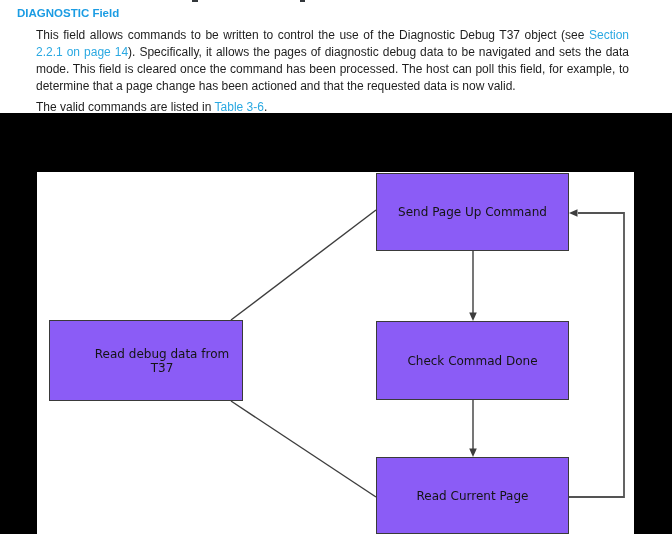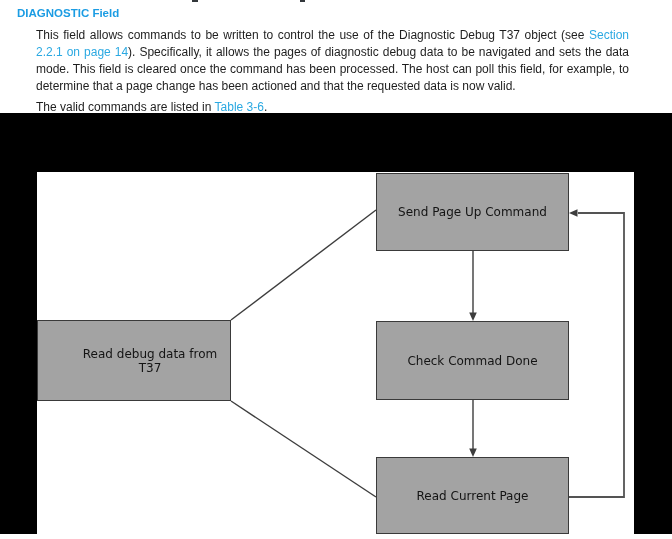--- a/index.html
+++ b/index.html
@@ -49,31 +49,31 @@
   }
   .flow-svg {
     position: absolute;
     left: 0; top: 0;
     width: 597px; height: 362px;
     z-index: 1;
   }
   .flow-box {
     position: absolute;
     z-index: 2;
-    background: #a3a3a3;
+    background: #8b5cf6;
     border: 1.5px solid #3a3a3a;
     display: flex;
     align-items: center;
     justify-content: center;
     text-align: center;
     font-family: "DejaVu Sans", sans-serif;
     font-size: 12px;
     color: #141414;
   }
-  .box-debug   { left: 0;     top: 148px; width: 194px; height: 81px; padding-left: 32px; }
+  .box-debug   { left: 12px;     top: 148px; width: 194px; height: 81px; padding-left: 32px; }
   .box-send    { left: 339px; top: 1px;   width: 193px; height: 78px; }
   .box-check   { left: 339px; top: 149px; width: 193px; height: 79px; }
   .box-current { left: 339px; top: 285px; width: 193px; height: 77px; }
 </style>
 </head>
 <body>
 
 <div class="frag frag-1"></div>
 <div class="frag frag-2"></div>
 

